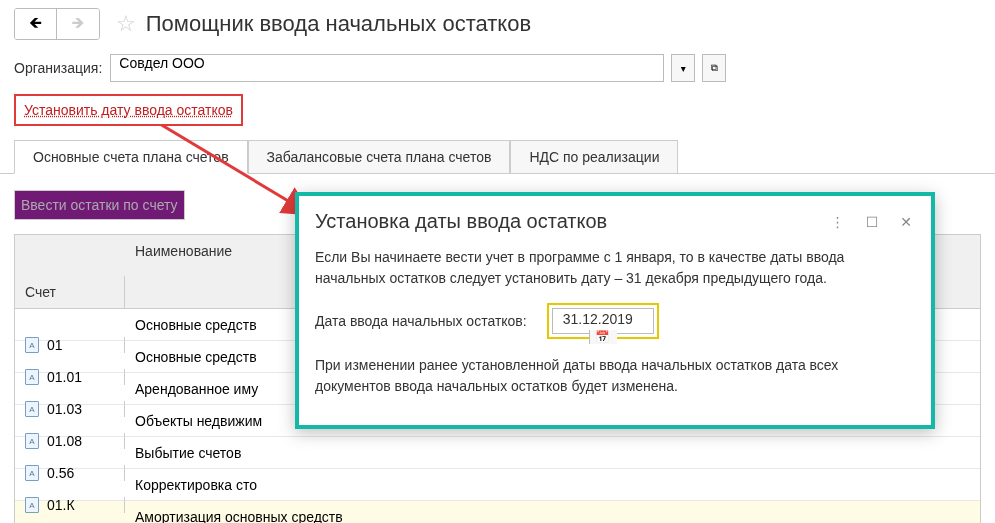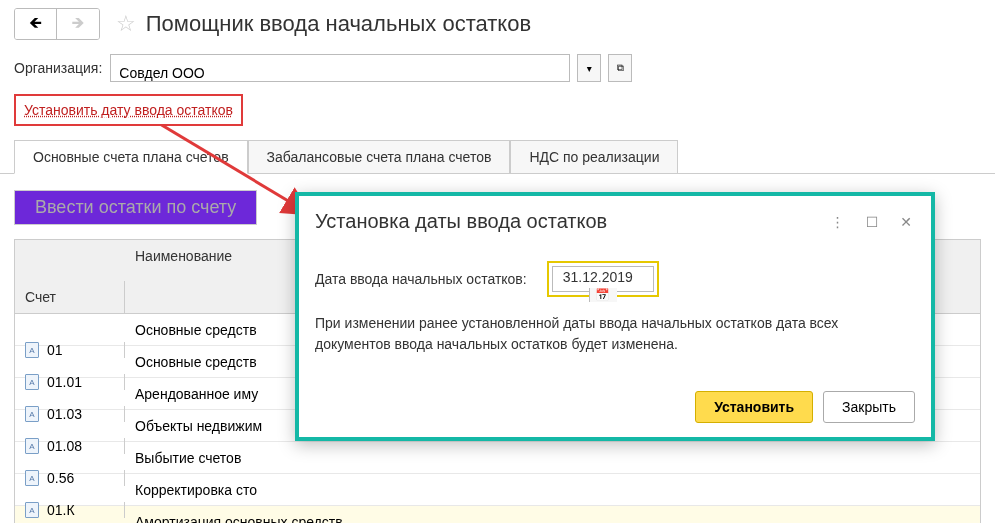--- a/index.html
+++ b/index.html
@@ -54,24 +54,24 @@
 
     .org-row {
       display: flex;
       align-items: center;
       padding: 6px 14px 10px 14px;
       gap: 8px;
     }
     .org-label { color: #333; }
     .org-field {
       display: flex;
-      align-items: flex-end;
+      align-items: flex-start;
       border: 1px solid #bbb;
       height: 28px;
-      width: 460px;
+      width: 554px;
       padding: 0 8px;
       background: #fff;
     }
     .org-field-value { flex: 1; }
     .org-btn {
       width: 24px;
       height: 28px;
       border: 1px solid #bbb;
       background: #f7f7f7;
       display: flex;
@@ -120,26 +120,26 @@
       background: #fff;
       border-bottom: 1px solid #fff;
       margin-bottom: -1px;
     }
 
     .content {
       padding: 16px 14px;
     }
 
     .enter-balance-btn {
-      padding: 6px 20px;
+      padding: 6px 6px;
       border: 1px solid #ccc;
-      background: #6d28d9;
+      background: #701a75;
       color: #aaa;
       cursor: pointer;
-      font-size: 18px;
+      font-size: 14px;
       margin-bottom: 14px;
     }
 
     .table {
       border: 1px solid #ccc;
       border-top: none;
       width: 100%;
     }
     .table-header {
       display: flex;
@@ -410,33 +410,30 @@
       </span>
       <span class="dlg-hbtn">
         <span>☐</span>
       </span>
       <span class="dlg-hbtn">
         <span>✕</span>
       </span>
     </div>
   </div>
   <div class="dialog-body">
+    <p>Если Вы начинаете вести учет в программе с 1 января, то в качестве даты ввода начальных остатков следует установить дату – 31 декабря предыдущего года.</p>
     <div class="date-row">
       <span>Дата ввода начальных остатков:</span>
       <div class="date-field-wrap">
         <div class="date-field">
           <span class="date-value">31.12.2019</span>
           <button class="date-cal-btn">
             <span>📅</span>
           </button>
         </div>
       </div>
     </div>
     <p>При изменении ранее установленной даты ввода начальных остатков дата всех документов ввода начальных остатков будет изменена.</p>
   </div>
-  <div class="dialog-footer">
-    <button class="btn primary">Установить</button>
-    <button class="btn">Закрыть</button>
-  </div>
 </div>
 
 
 
 
 </body></html>

